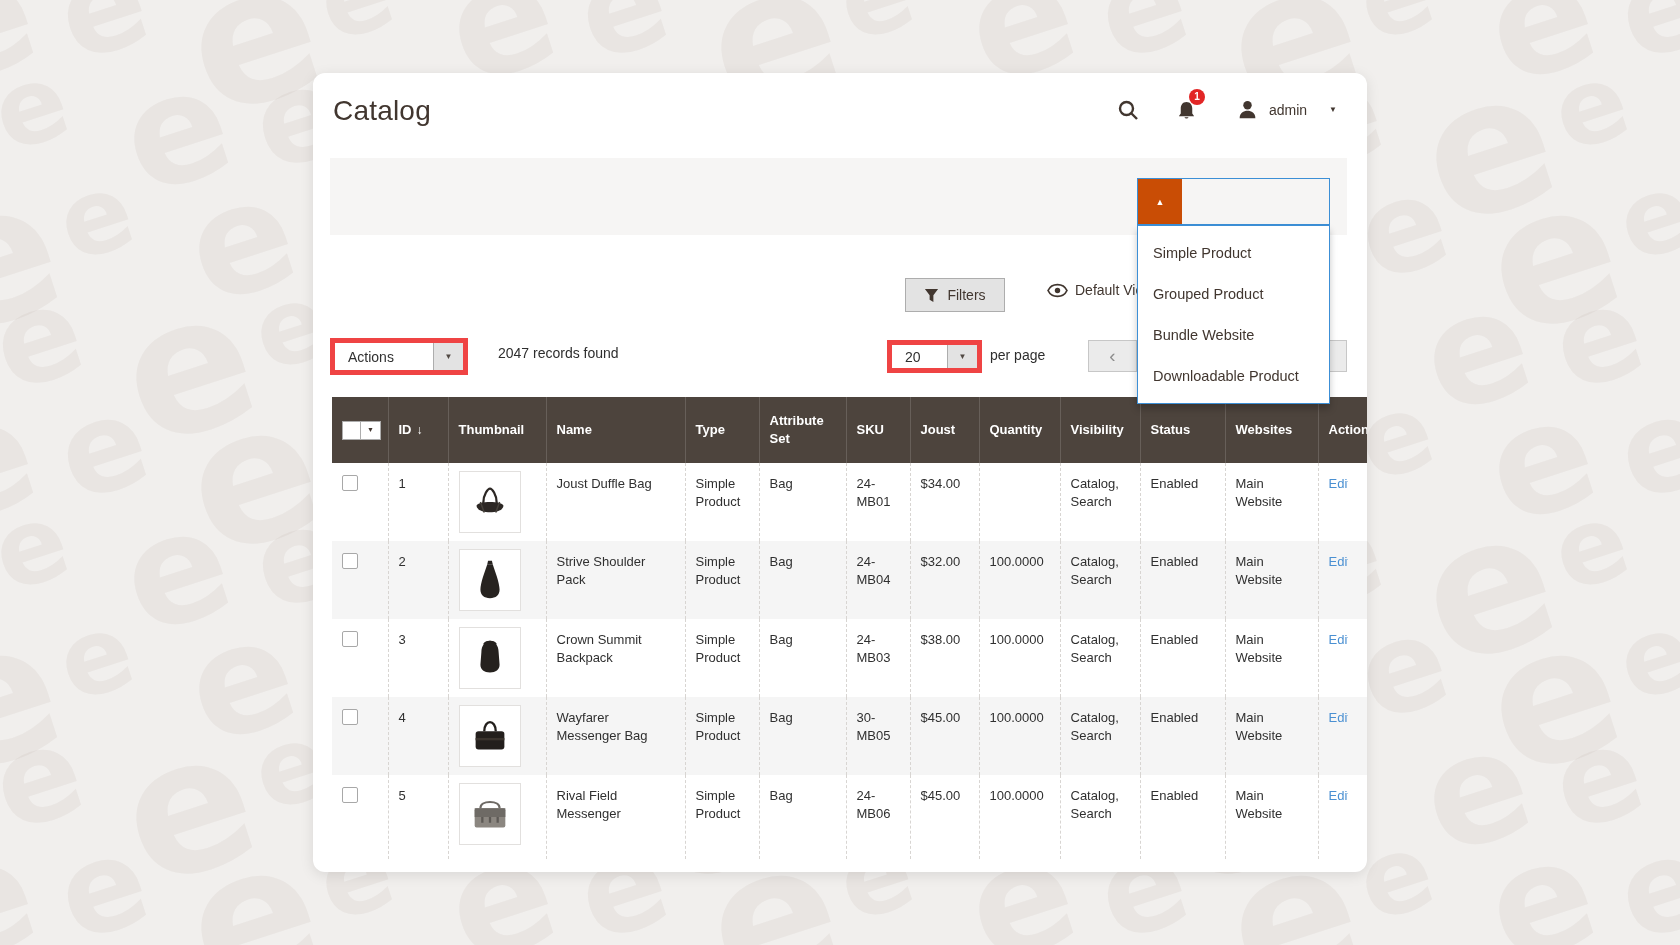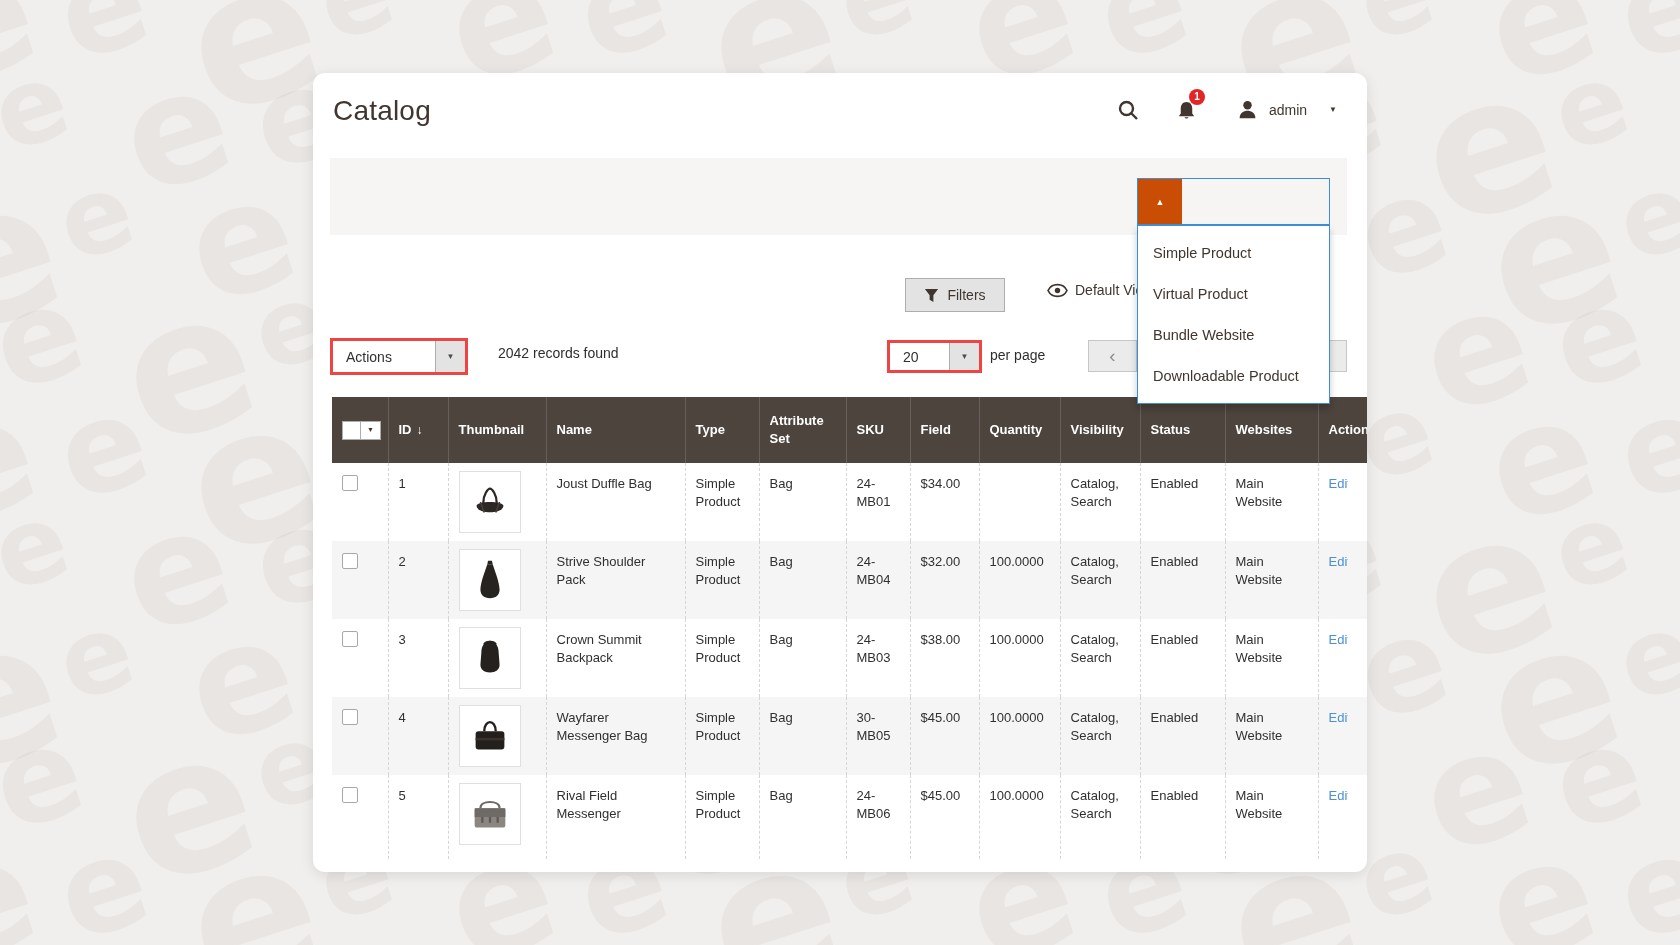--- a/index.html
+++ b/index.html
@@ -43,21 +43,21 @@
 
   
   .btn-filters { position:absolute; left:592px; top:205px; width:100px; height:34px;
                  background:#e3e3e3; border:1px solid #adadad; font-size:14px; color:#41362f;
                  display:flex; align-items:center; justify-content:center; gap:8px; cursor:pointer; }
   .viewctl { position:absolute; left:734px; top:209px; display:flex; align-items:center; gap:7px;
              cursor:pointer; white-space:nowrap; }
   .viewctl .vlabel { font-size:14px; color:#41362f; }
 
   
-  .selectbox { position:absolute; display:flex; background:#fff; border:3px solid #ef4444;
+  .selectbox { position:absolute; display:flex; background:#fff; border:5px solid #ef4444;
                cursor:pointer; align-items:stretch; }
   .selectbox .val { display:flex; align-items:center; padding-left:13px; font-size:14px; color:#303030; flex:1; }
   .selectbox .car { width:30px; border-left:1px solid #adadad; background:#e3e3e3; color:#514943;
                     display:flex; align-items:center; justify-content:center; font-size:8px; }
   .sel-actions { left:17px; top:265px; width:138px; height:37px; }
   .sel-perpage { left:574px; top:267px; width:95px; height:33px; }
   .records { position:absolute; left:185px; top:272px; font-size:14px; color:#2e2e2e; }
   .perpage-label { position:absolute; left:677px; top:274px; font-size:14px; color:#2e2e2e; }
   .pagebtn { position:absolute; top:267px; width:49px; height:32px; background:#ebebeb;
              border:1px solid #c7c7c7; color:#8d8d8d; font-size:19px; line-height:28px;
@@ -280,21 +280,21 @@
             <circle cx="12" cy="8" r="3.1" fill="#41362f"></circle>
           </svg>
       </span>
       <span class="vlabel">Default View</span>
     </div>
 
     <div class="selectbox sel-actions">
       <span class="val">Actions</span>
       <span class="car">▼</span>
     </div>
-    <div class="records">2042 records found</div>
+    <div class="records">2047 records found</div>
 
     <div class="selectbox sel-perpage">
       <span class="val">20</span>
       <span class="car">▼</span>
     </div>
     <div class="perpage-label">per page</div>
 
     <button class="pagebtn pg-prev">‹</button>
     <button class="pagebtn pg-next">›</button>
 
@@ -322,21 +322,21 @@
                   <span class="cb"></span>
                   <span class="cr">▼</span>
                 </div>
               </th>
               <th>ID<span class="sortarrow">↓</span></th>
               <th>Thumbnail</th>
               <th>Name</th>
               <th>Type</th>
               <th>Attribute Set</th>
               <th>SKU</th>
-              <th>Field</th>
+              <th>Joust</th>
               <th>Quantity</th>
               <th>Visibility</th>
               <th>Status</th>
               <th>Websites</th>
               <th>Action</th>
             </tr>
           </thead>
         <tbody id="grid-body">
             <tr>
               <td>
@@ -467,20 +467,20 @@
     </div>
 
     <div class="addwrap">
       <div class="split-btn">
         <div class="split-toggle">
           <span>▲</span>
         </div>
       </div>
       <div class="menu" id="add-menu">
           <div class="menu-item">Simple Product</div>
-          <div class="menu-item">Virtual Product</div>
+          <div class="menu-item">Grouped Product</div>
           <div class="menu-item">Bundle Website</div>
           <div class="menu-item">Downloadable Product</div>
         </div>
     </div>
 
   </div>
 </div>
 
 </body></html>

